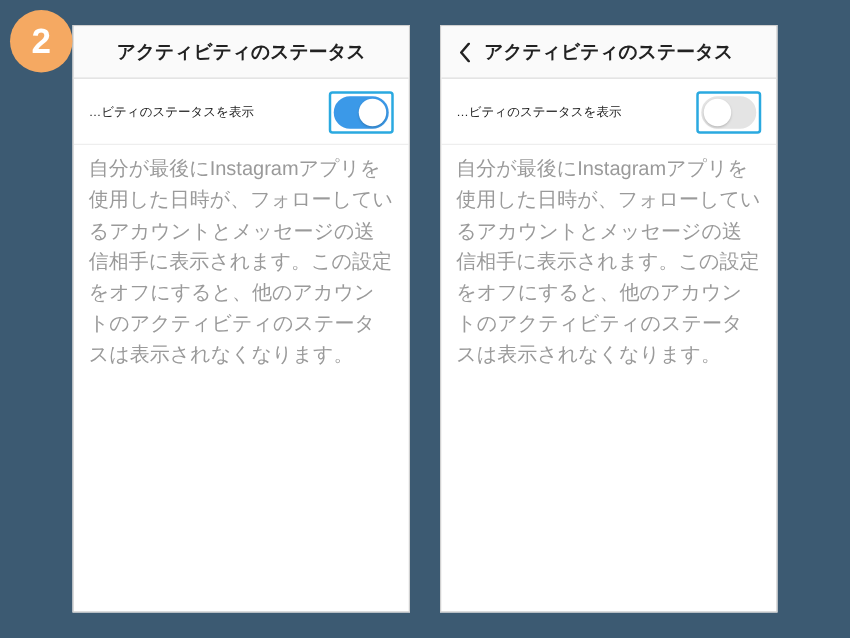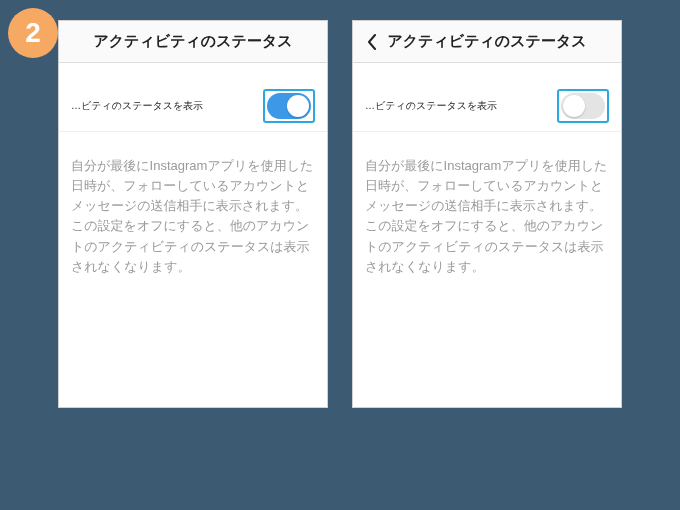--- a/index.html
+++ b/index.html
@@ -30,27 +30,26 @@
     .screens {
       display: flex;
       justify-content: center;
       gap: 24px;
       padding: 20px 40px;
       height: 100%;
       align-items: flex-start;
     }
     .screen {
       width: 270px;
-      height: 388px;
+      height: 470px;
       background: #fff;
       border: 1px solid #d0d0d0;
       display: flex;
       flex-direction: column;
       overflow: hidden;
-      gap: 16px;
     }
     .header {
       height: 42px;
       border-bottom: 1px solid #ddd;
       display: flex;
       align-items: center;
       justify-content: center;
       position: relative;
       background: #fafafa;
     }
@@ -104,21 +103,21 @@
       width: 22px;
       height: 22px;
       border-radius: 50%;
       background: #fff;
       box-shadow: 0 1px 2px rgba(0,0,0,0.2);
     }
     .toggle.on .knob { right: 2px; }
     .toggle.off .knob { left: 2px; }
     .description {
       padding: 8px 12px;
-      font-size: 13px;
+      font-size: 16px;
       line-height: 1.55;
       color: #9a9a9a;
     }
   </style>
 </head>
 <body>
 
 <div class="step-badge">
   <span>2</span>
 </div>

